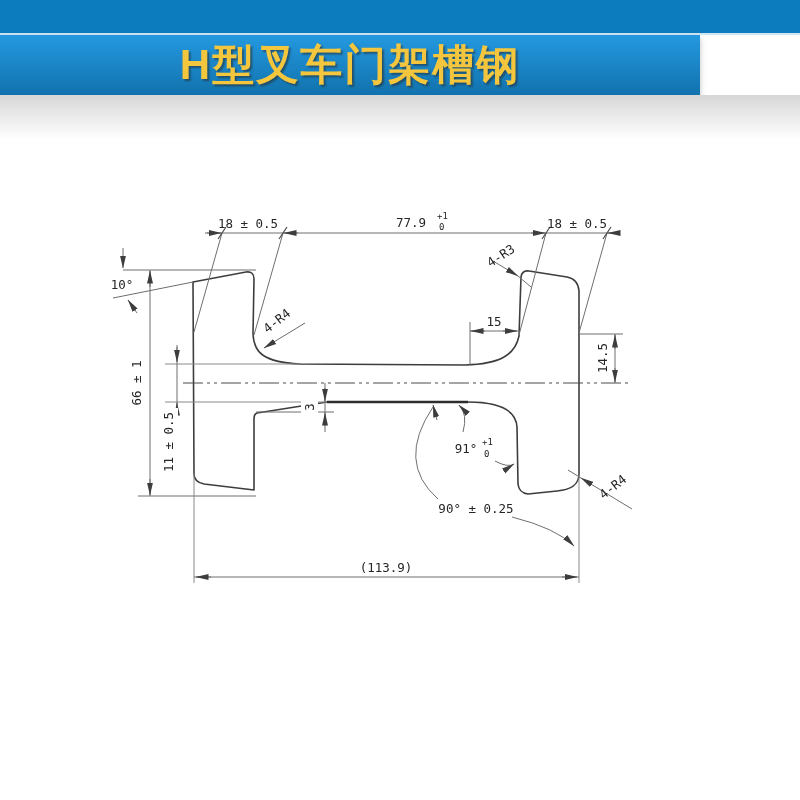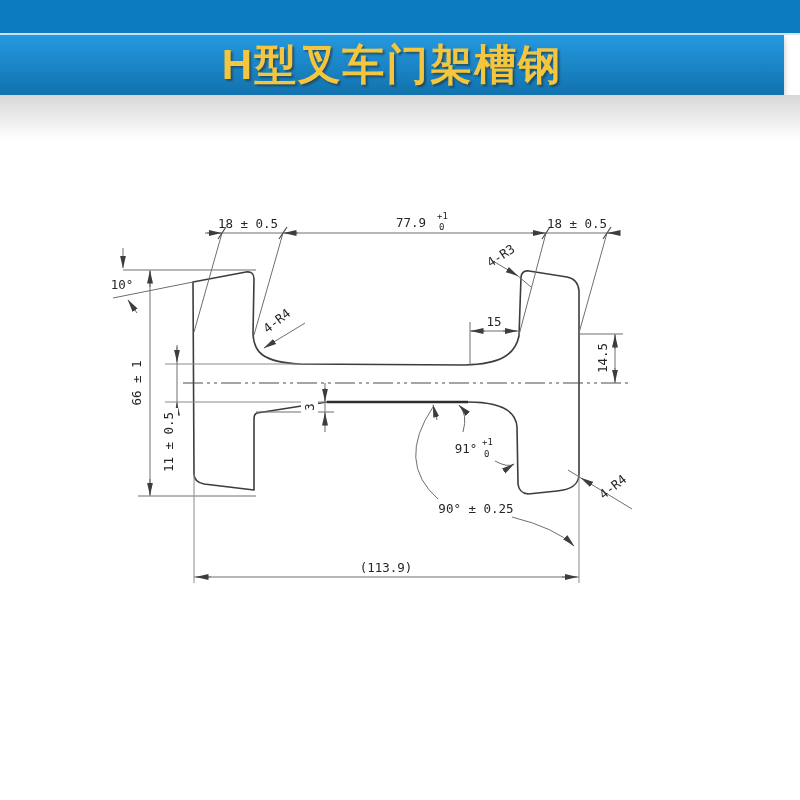--- a/index.html
+++ b/index.html
@@ -1,21 +1,21 @@
 <!DOCTYPE html>
 <html><head>
 <meta charset="utf-8">
 <style>
   html,body{margin:0;padding:0;background:#fff;}
   .page{position:relative;width:800px;height:800px;background:#fff;overflow:hidden;
         font-family:"Liberation Sans",sans-serif;}
   
   .topstrip{position:absolute;left:0;top:0;width:800px;height:33px;background:#0d7cbe;}
   .sep{position:absolute;left:0;top:33px;width:800px;height:2px;background:#cfe6f4;}
-  .banner{position:absolute;left:0;top:35px;width:784px;height:60px;
+  .banner{position:absolute;left:0;top:35px;width:700px;height:60px;
           background:linear-gradient(#2499e0,#1172ad);
           display:flex;align-items:center;justify-content:center;
           box-shadow:0 3px 6px rgba(0,0,0,.25);}
   .banner h1{margin:0;font-size:42px;line-height:60px;font-weight:bold;color:#f3c63e;
              letter-spacing:2px;text-shadow:2px 2px 2px rgba(40,40,40,.55);
              font-family:"Liberation Sans",sans-serif;}
   .fade{position:absolute;left:0;top:95px;width:800px;height:45px;
         background:linear-gradient(#d7d7d7,#ffffff);}
   
   svg.draw{position:absolute;left:0;top:0;}

